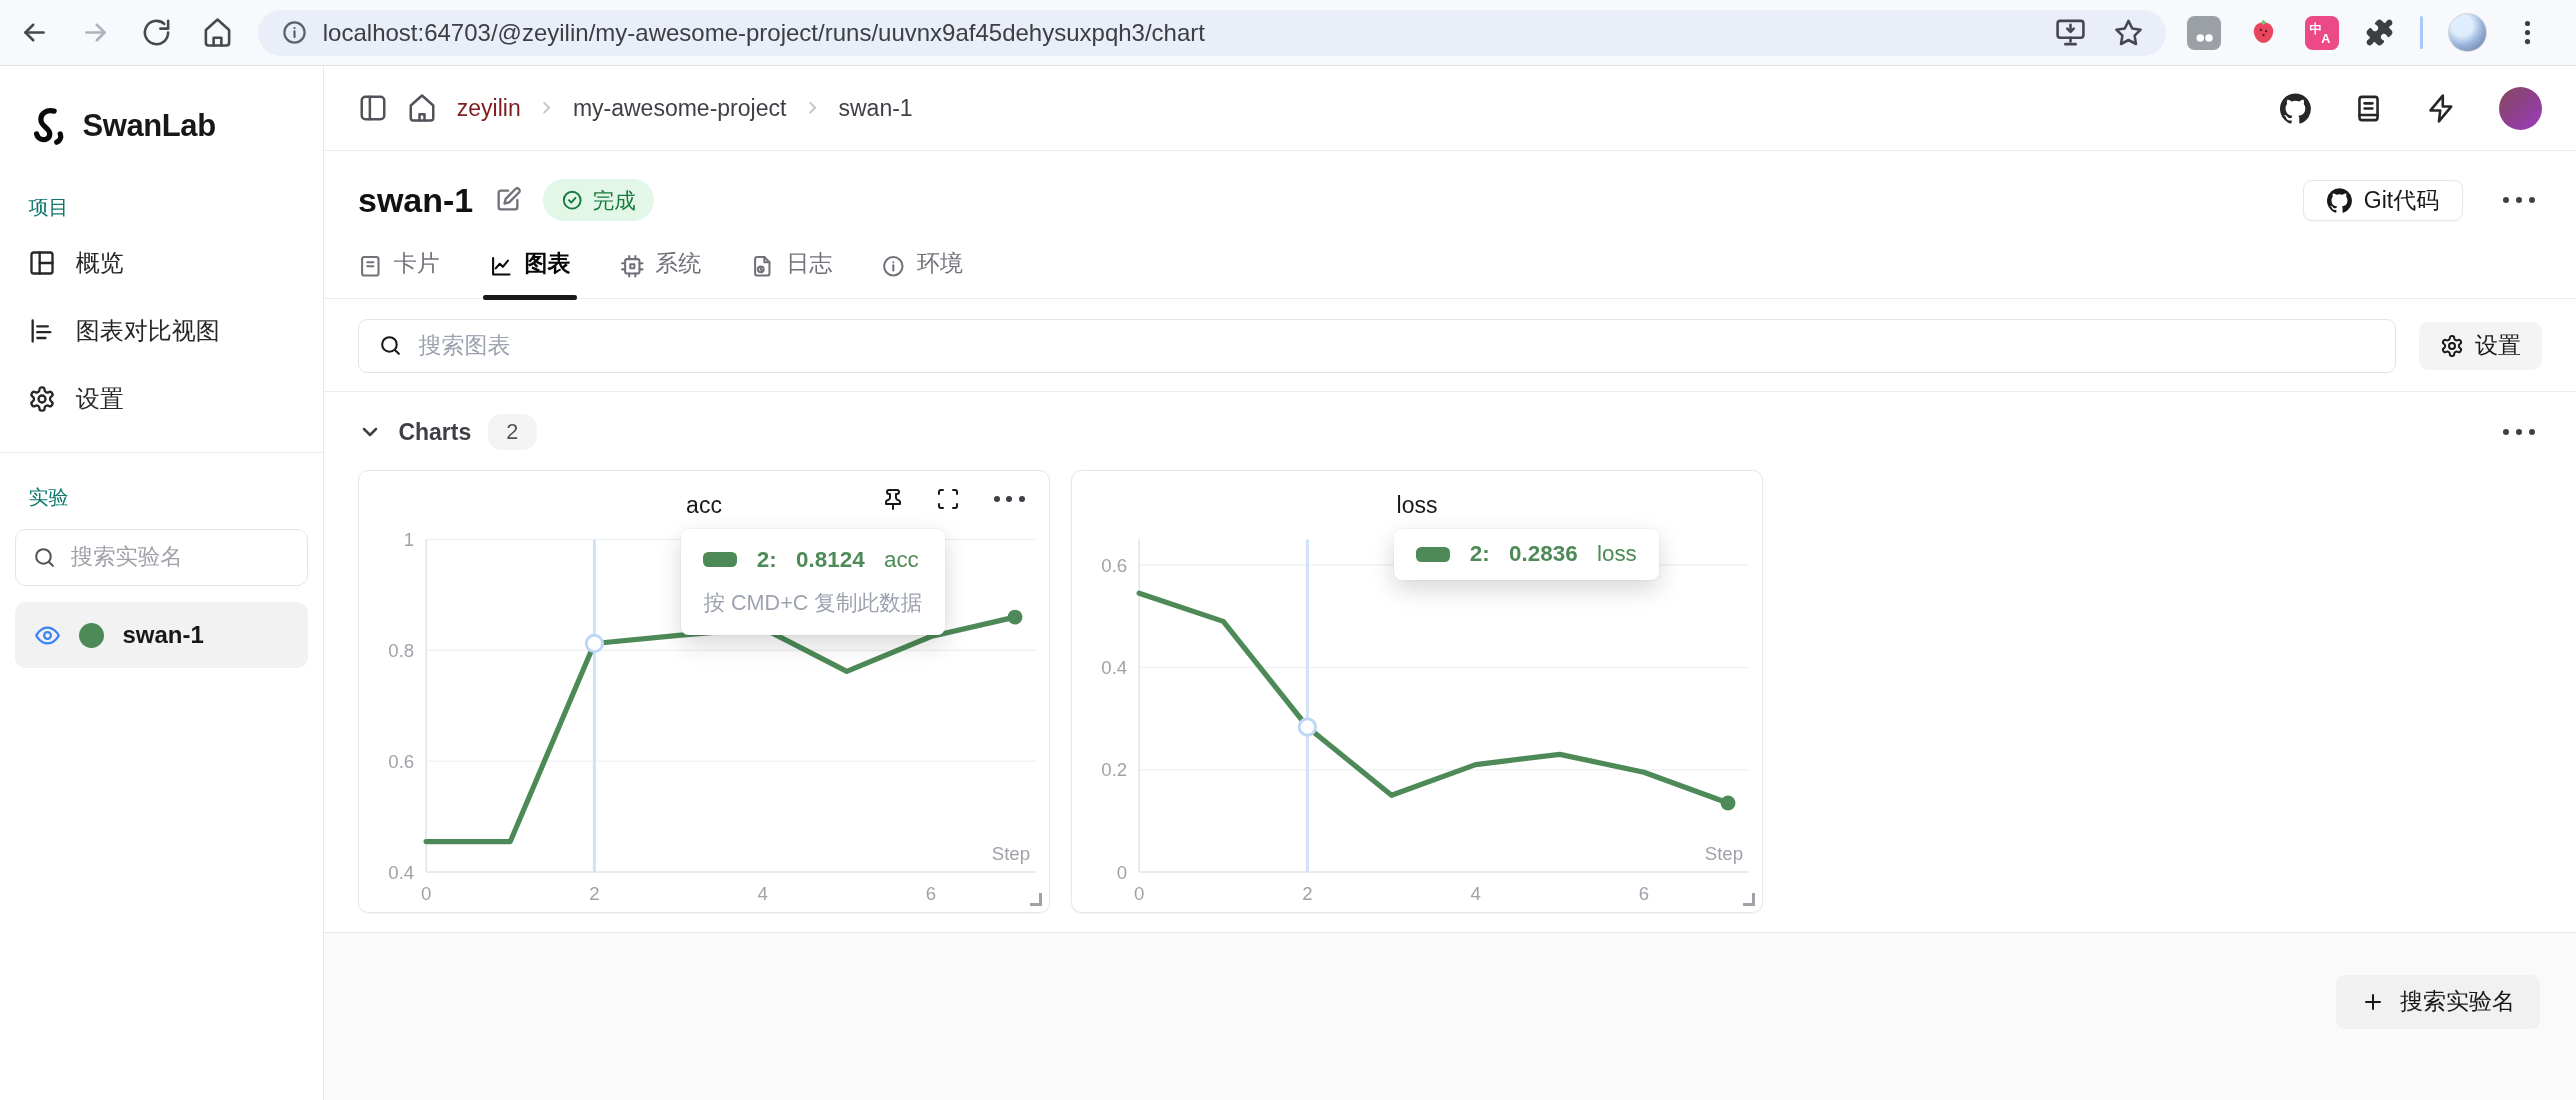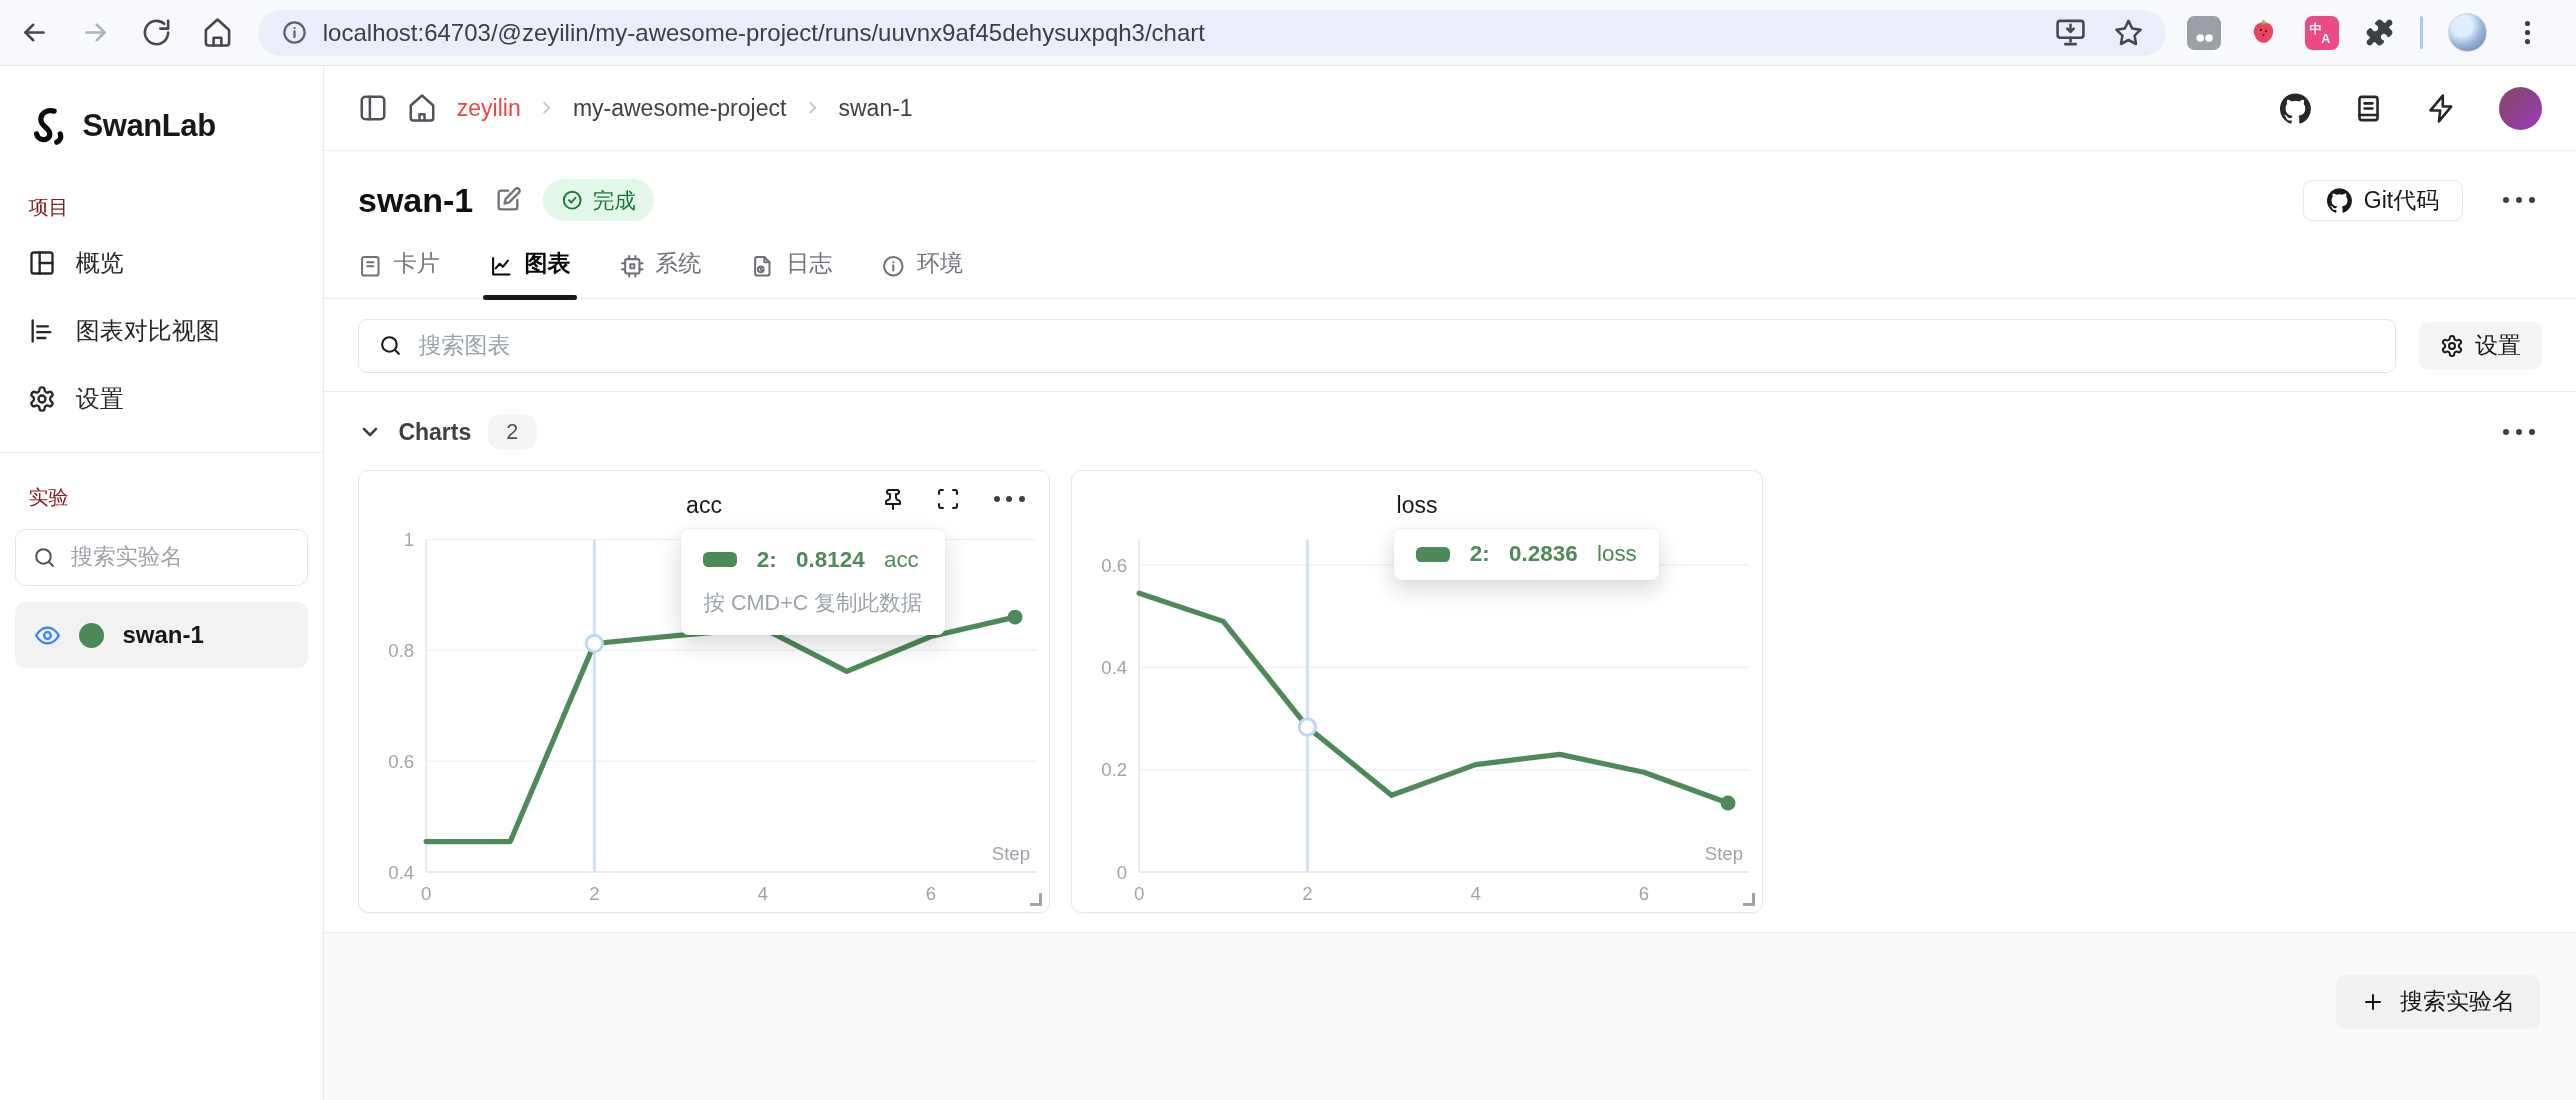--- a/index.html
+++ b/index.html
@@ -24,21 +24,21 @@
     background:radial-gradient(circle at 35% 30%, #dfeefc 0 30%, #9db7dc 55%, #5c6f9d 100%); border:0.7px solid #cfd3da;}
 
   
   .app { display:flex; height:1035px; }
 
   
   .sidebar { width:324px; border-right:0.7px solid #e9e9eb; padding:22.4px 15px 0; flex:none; background:#fff; }
   .logo-row { display:flex; align-items:center; gap:13.4px; padding:16.4px 12px; }
   .logo-mark { width:42px; height:42px; color:#0a0a0a; }
   .logo-text { font-size:31px; font-weight:700; letter-spacing:-0.4px; }
-  .section-label { color:#7f1d1d; font-size:20px; margin:31px 0 7.5px 13.4px; }
+  .section-label { color:#0f766e; font-size:20px; margin:31px 0 7.5px 13.4px; }
   .nav-item { display:flex; align-items:center; gap:19.4px; padding:18px 13.4px; font-size:24px;
     font-weight:500; color:#27272a; border-radius:9px; cursor:pointer; }
   .nav-item svg { width:28px; height:28px; flex:none; }
   .sidebar-divider { height:0.7px; background:#e9e9eb; margin:19.4px -15px 0; }
   .exp-search { margin-top:18px; display:flex; align-items:center; gap:13.4px; height:57px;
     border:1.5px solid #e4e4e7; border-radius:10.4px; padding:0 16.4px; background:#fff; }
   .exp-search svg { width:25px; height:25px; color:#52525b; flex:none; }
   .exp-search input { border:none; outline:none; font-size:22.4px; width:100%; background:transparent;
     font-family:inherit; color:#18181b; }
   .exp-search input::placeholder { color:#a1a1aa; }
@@ -47,21 +47,21 @@
   .eye-ic { width:27px; height:27px; color:#3b82f6; flex:none; }
   .exp-dot { width:25px; height:25px; border-radius:50%; background:#4d8a57; flex:none; }
   .exp-name { font-size:24px; font-weight:700; }
 
   
   .main { flex:1; display:flex; flex-direction:column; background:#fff; min-width:0; }
   .main-header { height:85px; border-bottom:0.7px solid #ececee; display:flex; align-items:center;
     padding:0 34px; gap:19.4px; flex:none; }
   .hd-icon { width:30px; height:30px; color:#52525b; cursor:pointer; }
   .crumb { font-size:23px; }
-  .crumb.muted { color:#ef4444; }
+  .crumb.muted { color:#7f1d1d; }
   .crumb.dark { color:#3f3f46; }
   .crumb-sep { width:19.4px; height:19.4px; color:#c7c8cc; }
   .header-right { margin-left:auto; display:flex; align-items:center; gap:42px; }
   .header-right .hd-icon { width:31px; height:31px; color:#27272a; }
   .user-avatar { width:43px; height:43px; border-radius:50%;
     background:linear-gradient(135deg,#86495e 0%, #8e3f90 55%, #a03cc2 100%); cursor:pointer; }
 
   .title-row { display:flex; align-items:center; gap:21px; padding:28px 34px 0; }
   .run-title { font-size:34px; font-weight:700; color:#111113; }
   .edit-ic { width:28px; height:28px; color:#71717a; cursor:pointer; }

